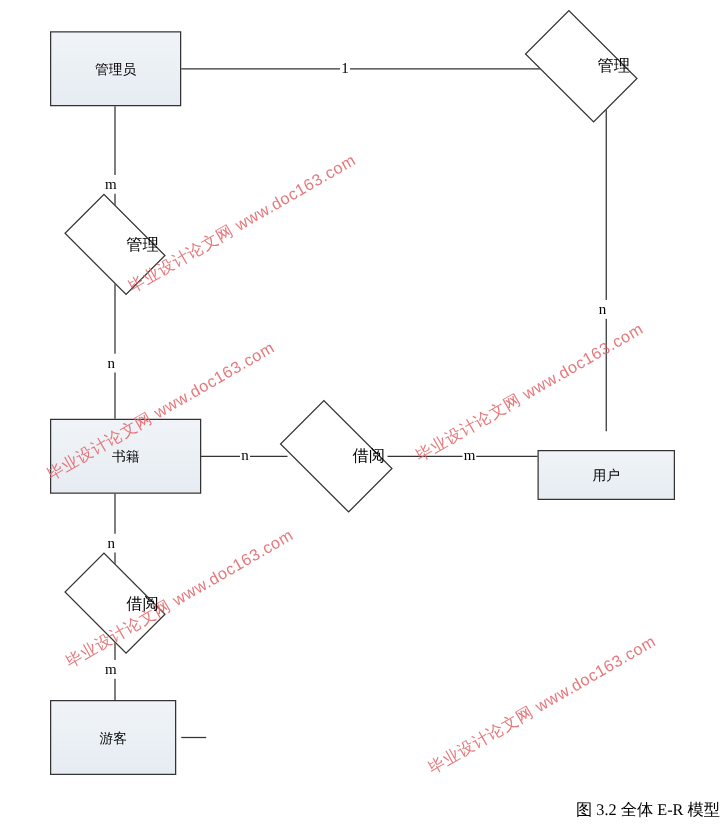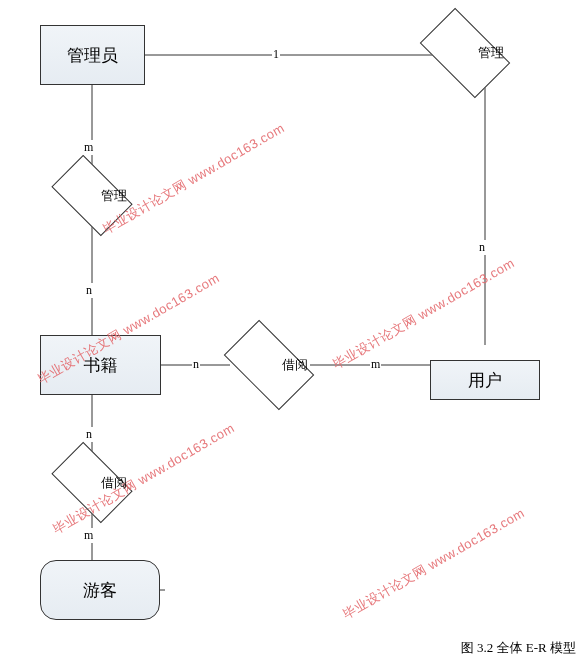--- a/index.html
+++ b/index.html
@@ -11,21 +11,21 @@
       position: relative;
       background: #fff;
     }
     .entity {
       position: absolute;
       border: 1px solid #333;
       background: linear-gradient(to bottom, #f0f4f8 0%, #e6ecf2 100%);
       display: flex;
       align-items: center;
       justify-content: center;
-      font-size: 17px;
+      font-size: 11px;
       box-sizing: border-box;
     }
     .diamond {
       position: absolute;
       display: flex;
       align-items: center;
       justify-content: flex-end;
     }
     .diamond-shape {
       width: 70px;
@@ -97,21 +97,21 @@
 </div>
 
 <div class="entity" style="left:40px; top:335px; width:121px; height:60px;text-align:right;">
   <span>书籍</span>
 </div>
 
 <div class="entity" style="left:430px; top:360px; width:110px; height:40px;">
   <span>用户</span>
 </div>
 
-<div class="entity" style="left:40px; top:560px; width:120px; height:60px;border-radius:16px;">
+<div class="entity" style="left:40px; top:560px; width:101px; height:60px;">
   <span>游客</span>
 </div>
 
 <div class="diamond" style="left:426px; top:28px;">
   <div class="diamond-shape diamond-shape-lg"></div>
   <span class="diamond-label">管理</span>
 </div>
 
 <div class="diamond" style="left:57px; top:173px;">
   <div class="diamond-shape"></div>

